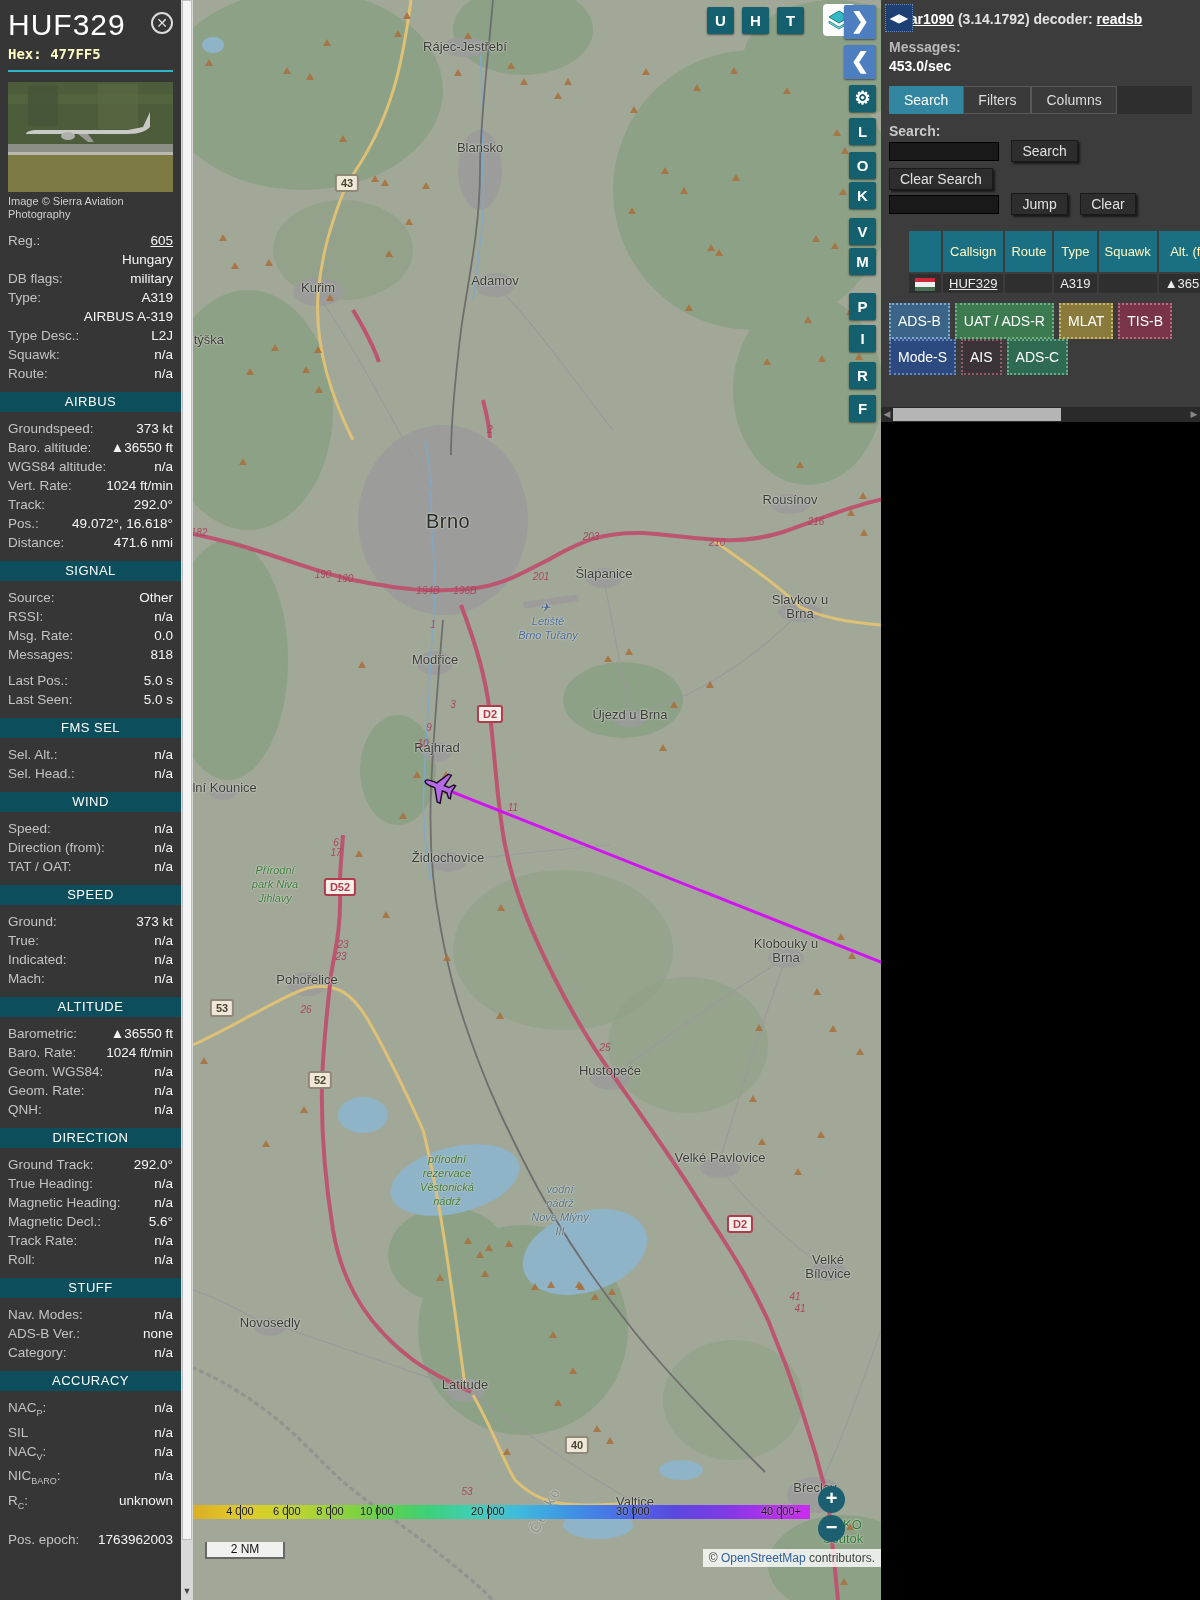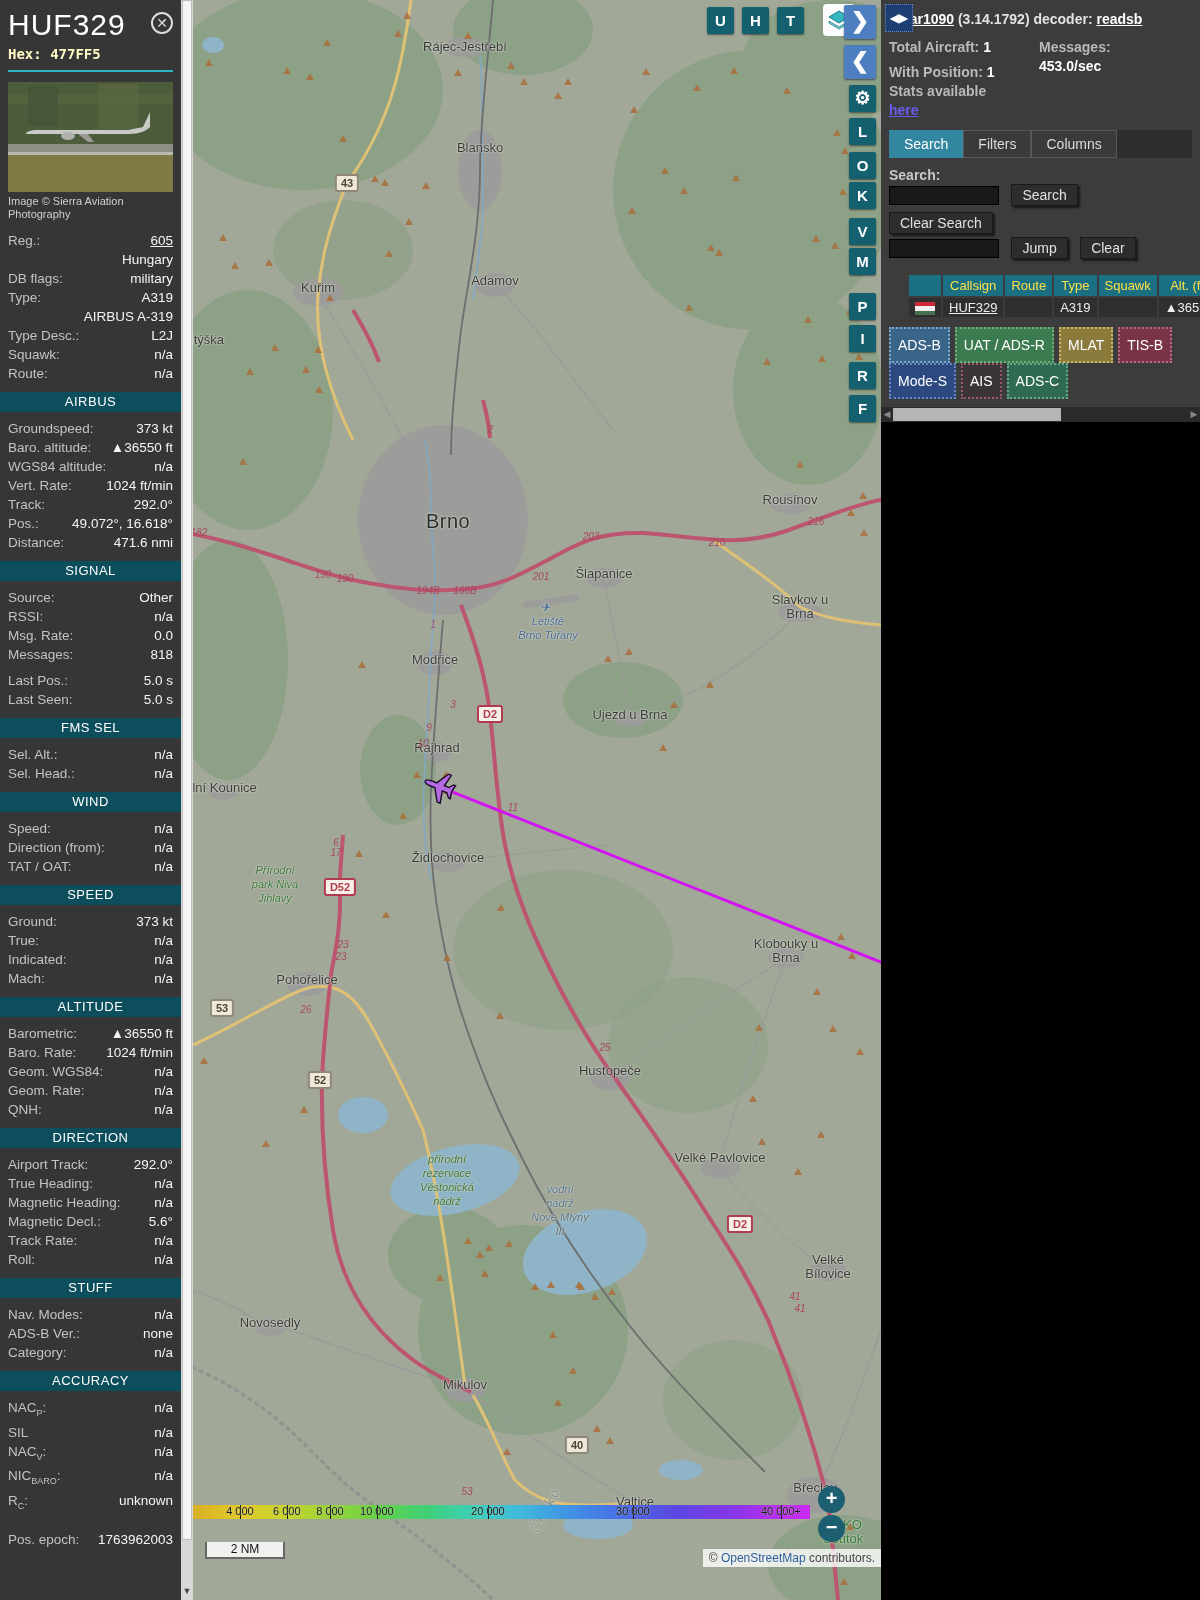--- a/index.html
+++ b/index.html
@@ -86,21 +86,21 @@
   #p-stats a { color:#6a5cf0; text-decoration:underline; font-weight:bold; cursor:pointer; }
   #p-tabs { display:flex; margin-top:10px; background:#2e2e2e; }
   .tab { padding:5px 14px; font-size:14px; color:#ddd; background:#3a3a3a; border:1px solid #585858; cursor:pointer; }
   .tab.active { background:#3286a0; border-color:#3286a0; color:#fff; }
   .p-lbl { font-weight:bold; color:#c9c9c9; font-size:14px; margin-top:9px; line-height:17px; }
   .dk-input { width:110px; height:19px; background:#191919; border:1px solid #000; color:#eee;
     font-size:13px; padding:0 4px; vertical-align:middle; }
   .dk-btn { display:inline-block; background:#2d2d2d; color:#e0e0e0; font-size:14px; padding:2px 10px;
     border:1px solid #1a1a1a; box-shadow:2px 2px 2px rgba(0,0,0,.6); margin-left:8px; cursor:pointer; }
   #tbl { margin-top:14px; border-collapse:separate; border-spacing:2px; font-size:13px; margin-left:18px; width:310px; }
-  #tbl th { background:#1a7082; color:#fde047; font-weight:normal; padding:3px 6px; white-space:nowrap; }
+  #tbl th { background:#1a7082; color:#fef9c3; font-weight:normal; padding:13px 6px; white-space:nowrap; }
   #tbl td { background:#2f2f2f; color:#eee; padding:2px 6px; white-space:nowrap; }
   #tbl td.cs { text-decoration:underline; }
   .flag-hu { display:inline-block; width:20px; height:13px;
     background:linear-gradient(to bottom,#ce2939 33%,#efefef 33%,#efefef 66%,#477050 66%); vertical-align:middle; }
   #legend { margin-top:8px; line-height:30px; }
   .lg { display:inline-block; color:#fff; font-size:14px; padding:1px 7px; margin-right:5px;
     border:2px dotted; cursor:pointer; }
   #hscroll { position:absolute; left:0; bottom:0; width:100%; height:15px; background:#2a2a2a; }
   #hs-thumb { position:absolute; left:12px; top:1px; width:168px; height:13px; background:#b5b5b5; }
   .hs-arrow { position:absolute; top:0; width:12px; height:15px; color:#888; font-size:9px; line-height:15px; text-align:center; }
@@ -278,21 +278,21 @@
         <div class="row">
           <span class="lbl">Geom. Rate:</span>
           <span class="val">n/a</span>
         </div>
         <div class="row">
           <span class="lbl">QNH:</span>
           <span class="val">n/a</span>
         </div>
         <div class="sect">DIRECTION</div>
         <div class="row">
-          <span class="lbl">Airport Track:</span>
+          <span class="lbl">Ground Track:</span>
           <span class="val">292.0°</span>
         </div>
         <div class="row">
           <span class="lbl">True Heading:</span>
           <span class="val">n/a</span>
         </div>
         <div class="row">
           <span class="lbl">Magnetic Heading:</span>
           <span class="val">n/a</span>
         </div>
@@ -484,21 +484,21 @@
         <div class="mlbl town" style="left: 635px; top: 1267px;">Velké Bílovice</div>
         <div class="mlbl nature" style="left: 254px; top: 1180px;">přírodní
 rezervace
 Věstonická
 nádrž</div>
         <div class="mlbl water-label" style="left: 367px; top: 1210px;">vodní
 nádrž
 Nové Mlýny
 III</div>
         <div class="mlbl town" style="left: 77px; top: 1323px;">Novosedly</div>
-        <div class="mlbl town" style="left: 272px; top: 1385px;">Mikulov</div>
+        <div class="mlbl town" style="left: 272px; top: 1385px;">Latitude</div>
         <div class="mlbl town" style="left: 442px; top: 1502px;">Valtice</div>
         <div class="mlbl town" style="left: 622px; top: 1488px;">Břeclav</div>
         <div class="mlbl country" style="left: 352px; top: 1510px; transform: translate(-50%, -50%) rotate(-62deg);">Česko</div>
         <div class="mlbl nature-big" style="left: 650px; top: 1532px;">CHKO Soutok</div>
         <div class="mlbl road-num" style="left: 297px; top: 430px;">2</div>
         <div class="mlbl road-num" style="left: 6px; top: 533px;">182</div>
         <div class="mlbl road-num" style="left: 130px; top: 575px;">190</div>
         <div class="mlbl road-num" style="left: 152px; top: 579px;">190</div>
         <div class="mlbl road-num" style="left: 235px; top: 591px;">194B</div>
         <div class="mlbl road-num" style="left: 272px; top: 591px;">196B</div>
@@ -693,25 +693,20 @@
   <div id="panel">
     <div id="panel-content">
       <div id="p-toggle">◀▶</div>
       <div id="p-header">
         <span class="plink">tar1090</span>
         <span>(3.14.1792)</span>
         <span>decoder:</span>
         <span class="plink">readsb</span>
       </div>
       <div id="p-stats">
-        <div class="col1">
-          <div><span>Total Aircraft:</span> <span class="v">1</span></div>
-          <div style="margin-top:6px"><span>With Position:</span> <span class="v">1</span></div>
-          <div><span>Stats available</span><br><a>here</a></div>
-        </div>
         <div class="col2">
           <span>Messages:</span><br>
           <span class="v">453.0/sec</span>
         </div>
       </div>
       <div id="p-tabs">
           <div class="tab active">Search</div>
           <div class="tab">Filters</div>
           <div class="tab">Columns</div>
         </div>

